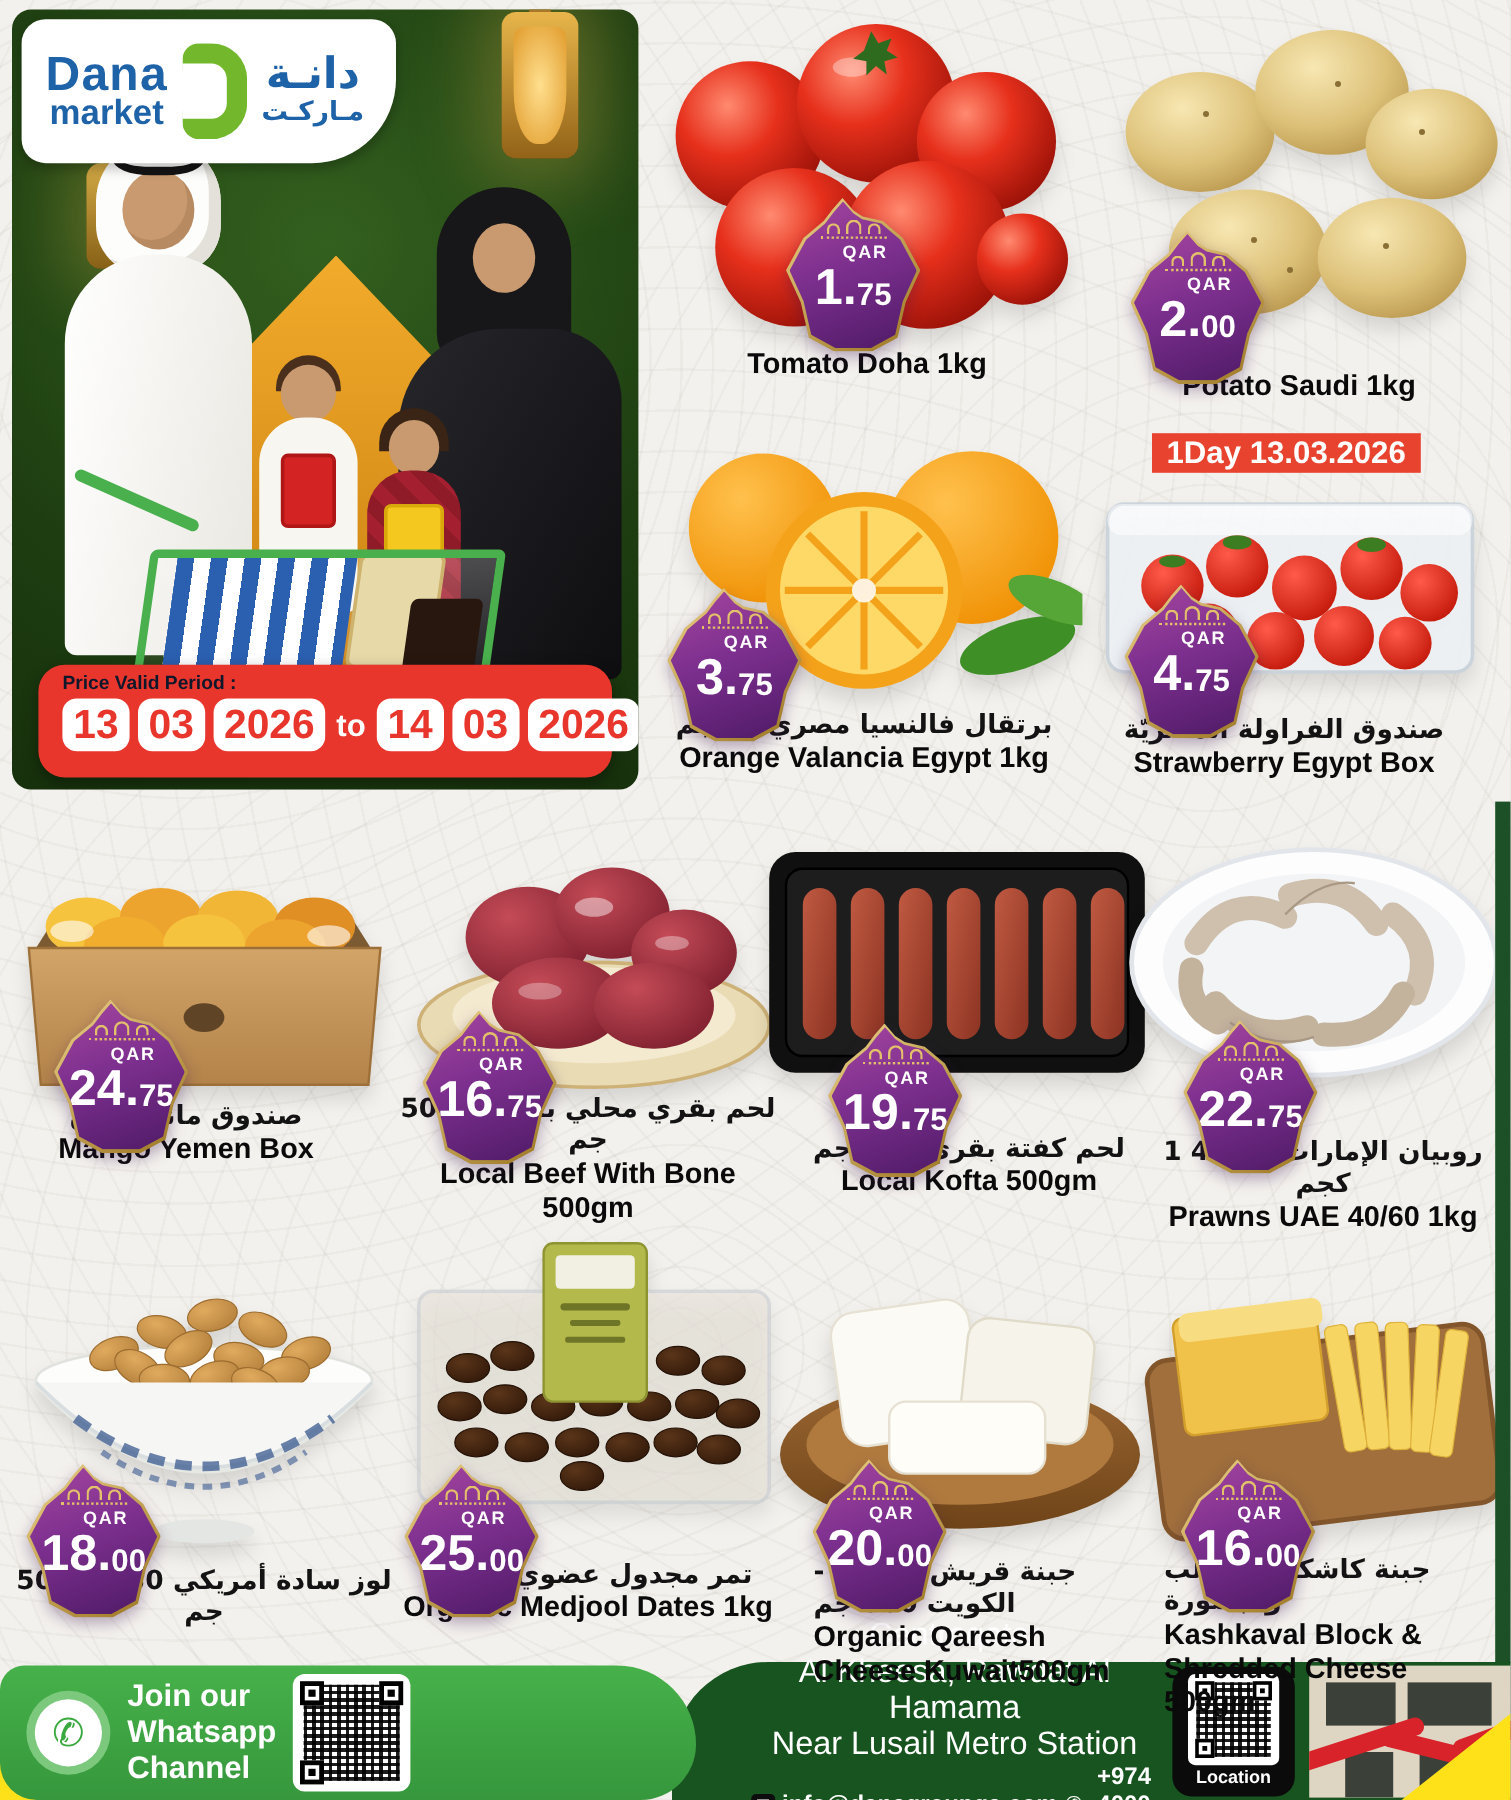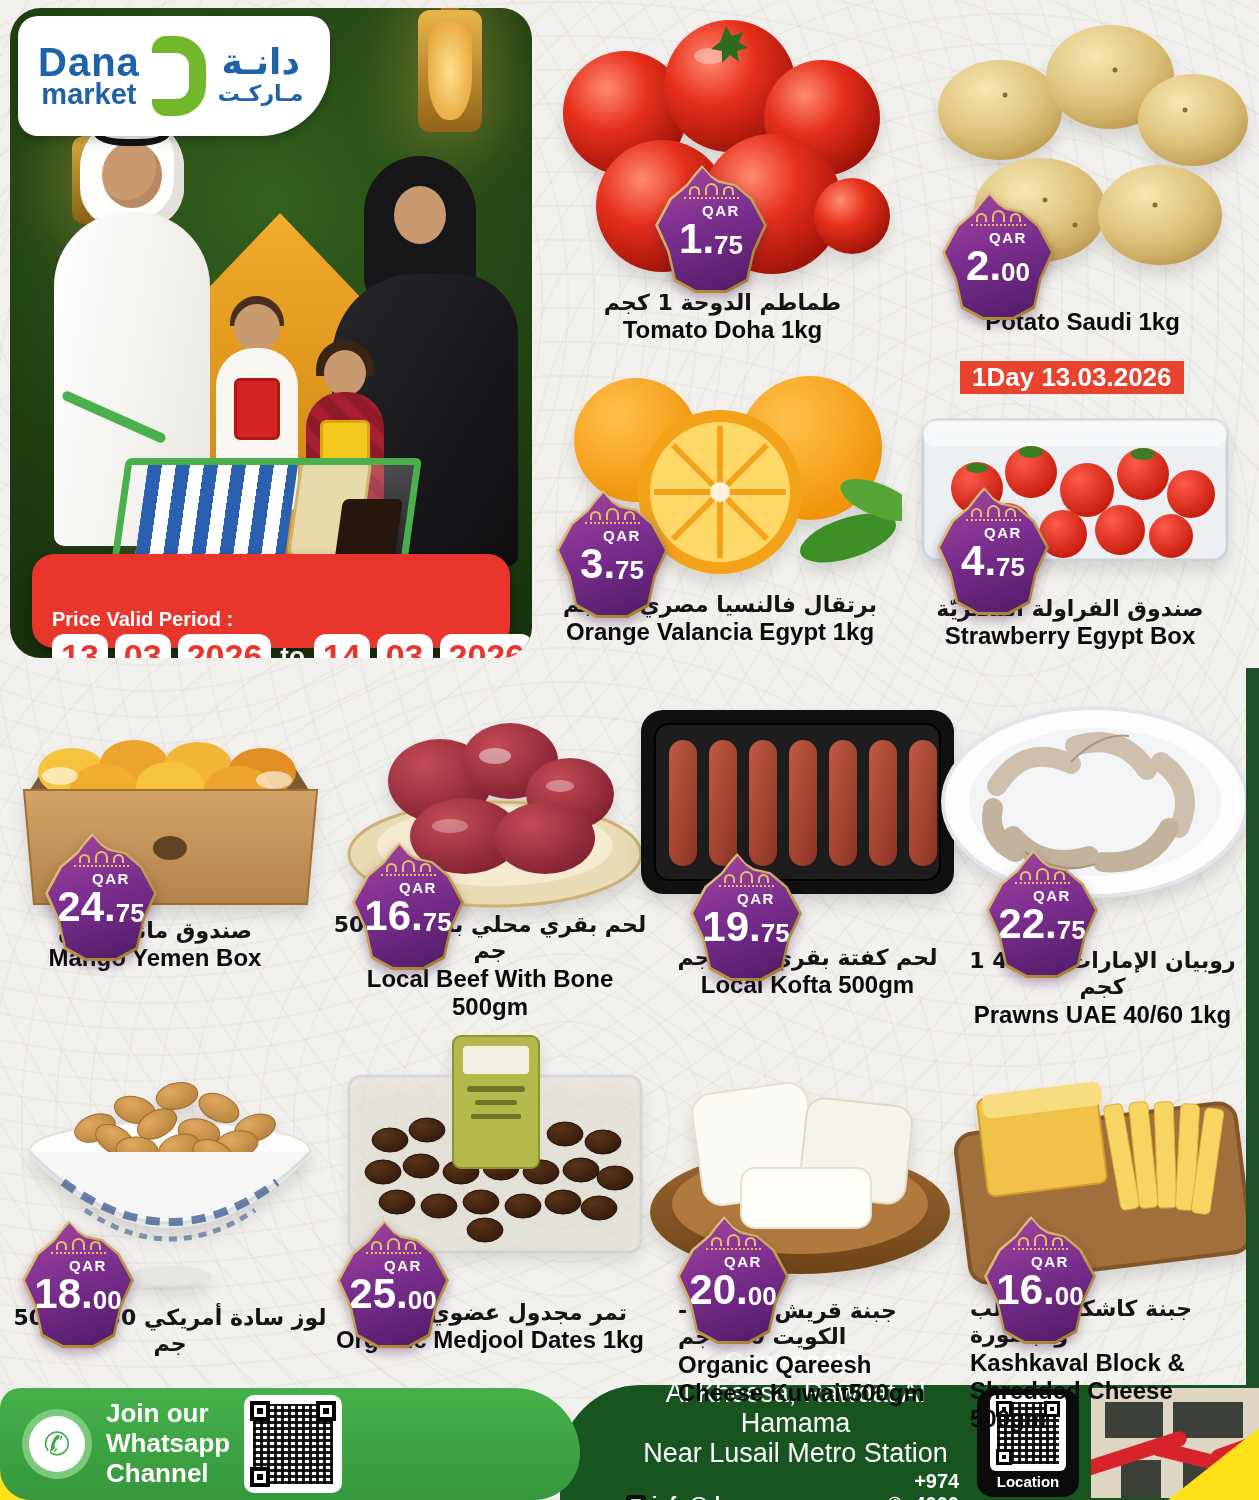--- a/index.html
+++ b/index.html
@@ -9,21 +9,21 @@
     font-family:"Liberation Sans","DejaVu Sans",sans-serif;
     background-color:#f3f1ed;
     background-image:
       repeating-radial-gradient(circle at 12% 20%, rgba(120,110,95,.05) 0 2px, transparent 2px 26px),
       repeating-radial-gradient(circle at 80% 35%, rgba(120,110,95,.05) 0 2px, transparent 2px 30px),
       repeating-radial-gradient(circle at 45% 75%, rgba(120,110,95,.05) 0 2px, transparent 2px 34px);
   }
   .abs { position:absolute; }
 
   
-  .banner { left:10px; top:8px; width:522px; height:650px; border-radius:31px; overflow:hidden; z-index:2;
+  .banner { left:10px; top:8px; width:522px; height:650px; border-radius:16px; overflow:hidden; z-index:2;
     background:radial-gradient(120% 90% at 50% 30%, #33601f 0%, #1e3e11 55%, #142c0a 100%); }
   .lantern { position:absolute; background:linear-gradient(180deg,#e7b54a,#926318); border-radius:12px;
     box-shadow:0 0 55px 20px rgba(240,190,80,.28); }
   .lantern::before { content:""; position:absolute; top:-14px; left:50%; transform:translateX(-50%);
     width:18px; height:14px; background:#a8782a; border-radius:6px 6px 0 0; }
   .lantern .win { position:absolute; inset:12px 10px; background:radial-gradient(#ffdf8e,#e09a2a);
     border-radius:10px 10px 45% 45%; }
   .l1 { left:408px; top:2px; width:64px; height:122px; }
   .l2 { left:62px; top:128px; width:48px; height:88px; opacity:.9; }
   .pent { position:absolute; left:150px; top:205px; width:240px; height:370px;
@@ -79,21 +79,21 @@
   .logo-en { text-align:center; }
   .logo-dana { font-weight:800; font-size:40px; color:#1e62a8; letter-spacing:1px; line-height:.9; }
   .logo-market { font-weight:700; font-size:29px; color:#1e62a8; line-height:1; }
   .dglyph { width:54px; height:80px; border:17px solid #73b82c; border-left:0; border-radius:14px 30px 30px 14px; }
   .logo-ar { text-align:center; font-family:"DejaVu Sans",sans-serif; }
   .logo-ar-top { font-weight:bold; font-size:36px; color:#1e62a8; line-height:1; }
   .logo-ar-bottom { font-weight:bold; font-size:22px; color:#1e62a8; line-height:1.3; }
 
   .valid-banner { left:22px; top:546px; width:478px; height:94px; background:#e8362d; border-radius:22px;
     z-index:4; position:absolute; padding:7px 0 0 20px; box-shadow:0 5px 12px rgba(0,0,0,.35); }
-  .valid-label { color:#ffffff; font-weight:800; font-size:20px;margin-top:47px; }
+  .valid-label { color:#0f172a; font-weight:800; font-size:16px; }
   .date-row { display:flex; align-items:center; gap:7px; margin-top:3px; }
   .date-box { background:#fff; color:#e8362d; font-weight:800; font-size:34px; line-height:44px;
     border-radius:12px; padding:0 9px; }
   .to-word { color:#fff; font-weight:800; font-size:26px; padding:0 2px; }
 
   
   .badge { position:absolute; width:112px; height:128px; z-index:5;
     filter:drop-shadow(0 5px 6px rgba(60,20,80,.35)); }
   .badge .gold, .badge .body { position:absolute;
     clip-path:polygon(42% 0%,50% 8%,57% 12%,72% 15%,87% 26%,100% 47%,89% 68%,83% 91%,64% 100%,36% 100%,17% 91%,11% 68%,0% 47%,13% 26%,28% 15%,35% 7%); }
@@ -683,21 +683,20 @@
           <span class="whole">16</span>
           <span class="whole">.</span>
           <span class="cents">00</span>
         </div>
     </div>
   </div>
 
   <div class="oneday" style="left:960px;top:361px">1Day 13.03.2026</div>
 
   <div class="pname center" style="left:555px;top:290px;width:335px">
-    <div class="ar" dir="rtl">طماطم الدوحة 1 كجم</div>
     <div class="en">Tomato Doha 1kg</div>
   </div>
   <div class="pname center" style="left:915px;top:308px;width:335px">
     <div class="en">Potato Saudi 1kg</div>
   </div>
   <div class="pname center" style="left:545px;top:592px;width:350px">
     <div class="ar" dir="rtl">برتقال فالنسيا مصري 1 كجم</div>
     <div class="en">Orange Valancia Egypt 1kg</div>
   </div>
   <div class="pname center" style="left:900px;top:596px;width:340px">

